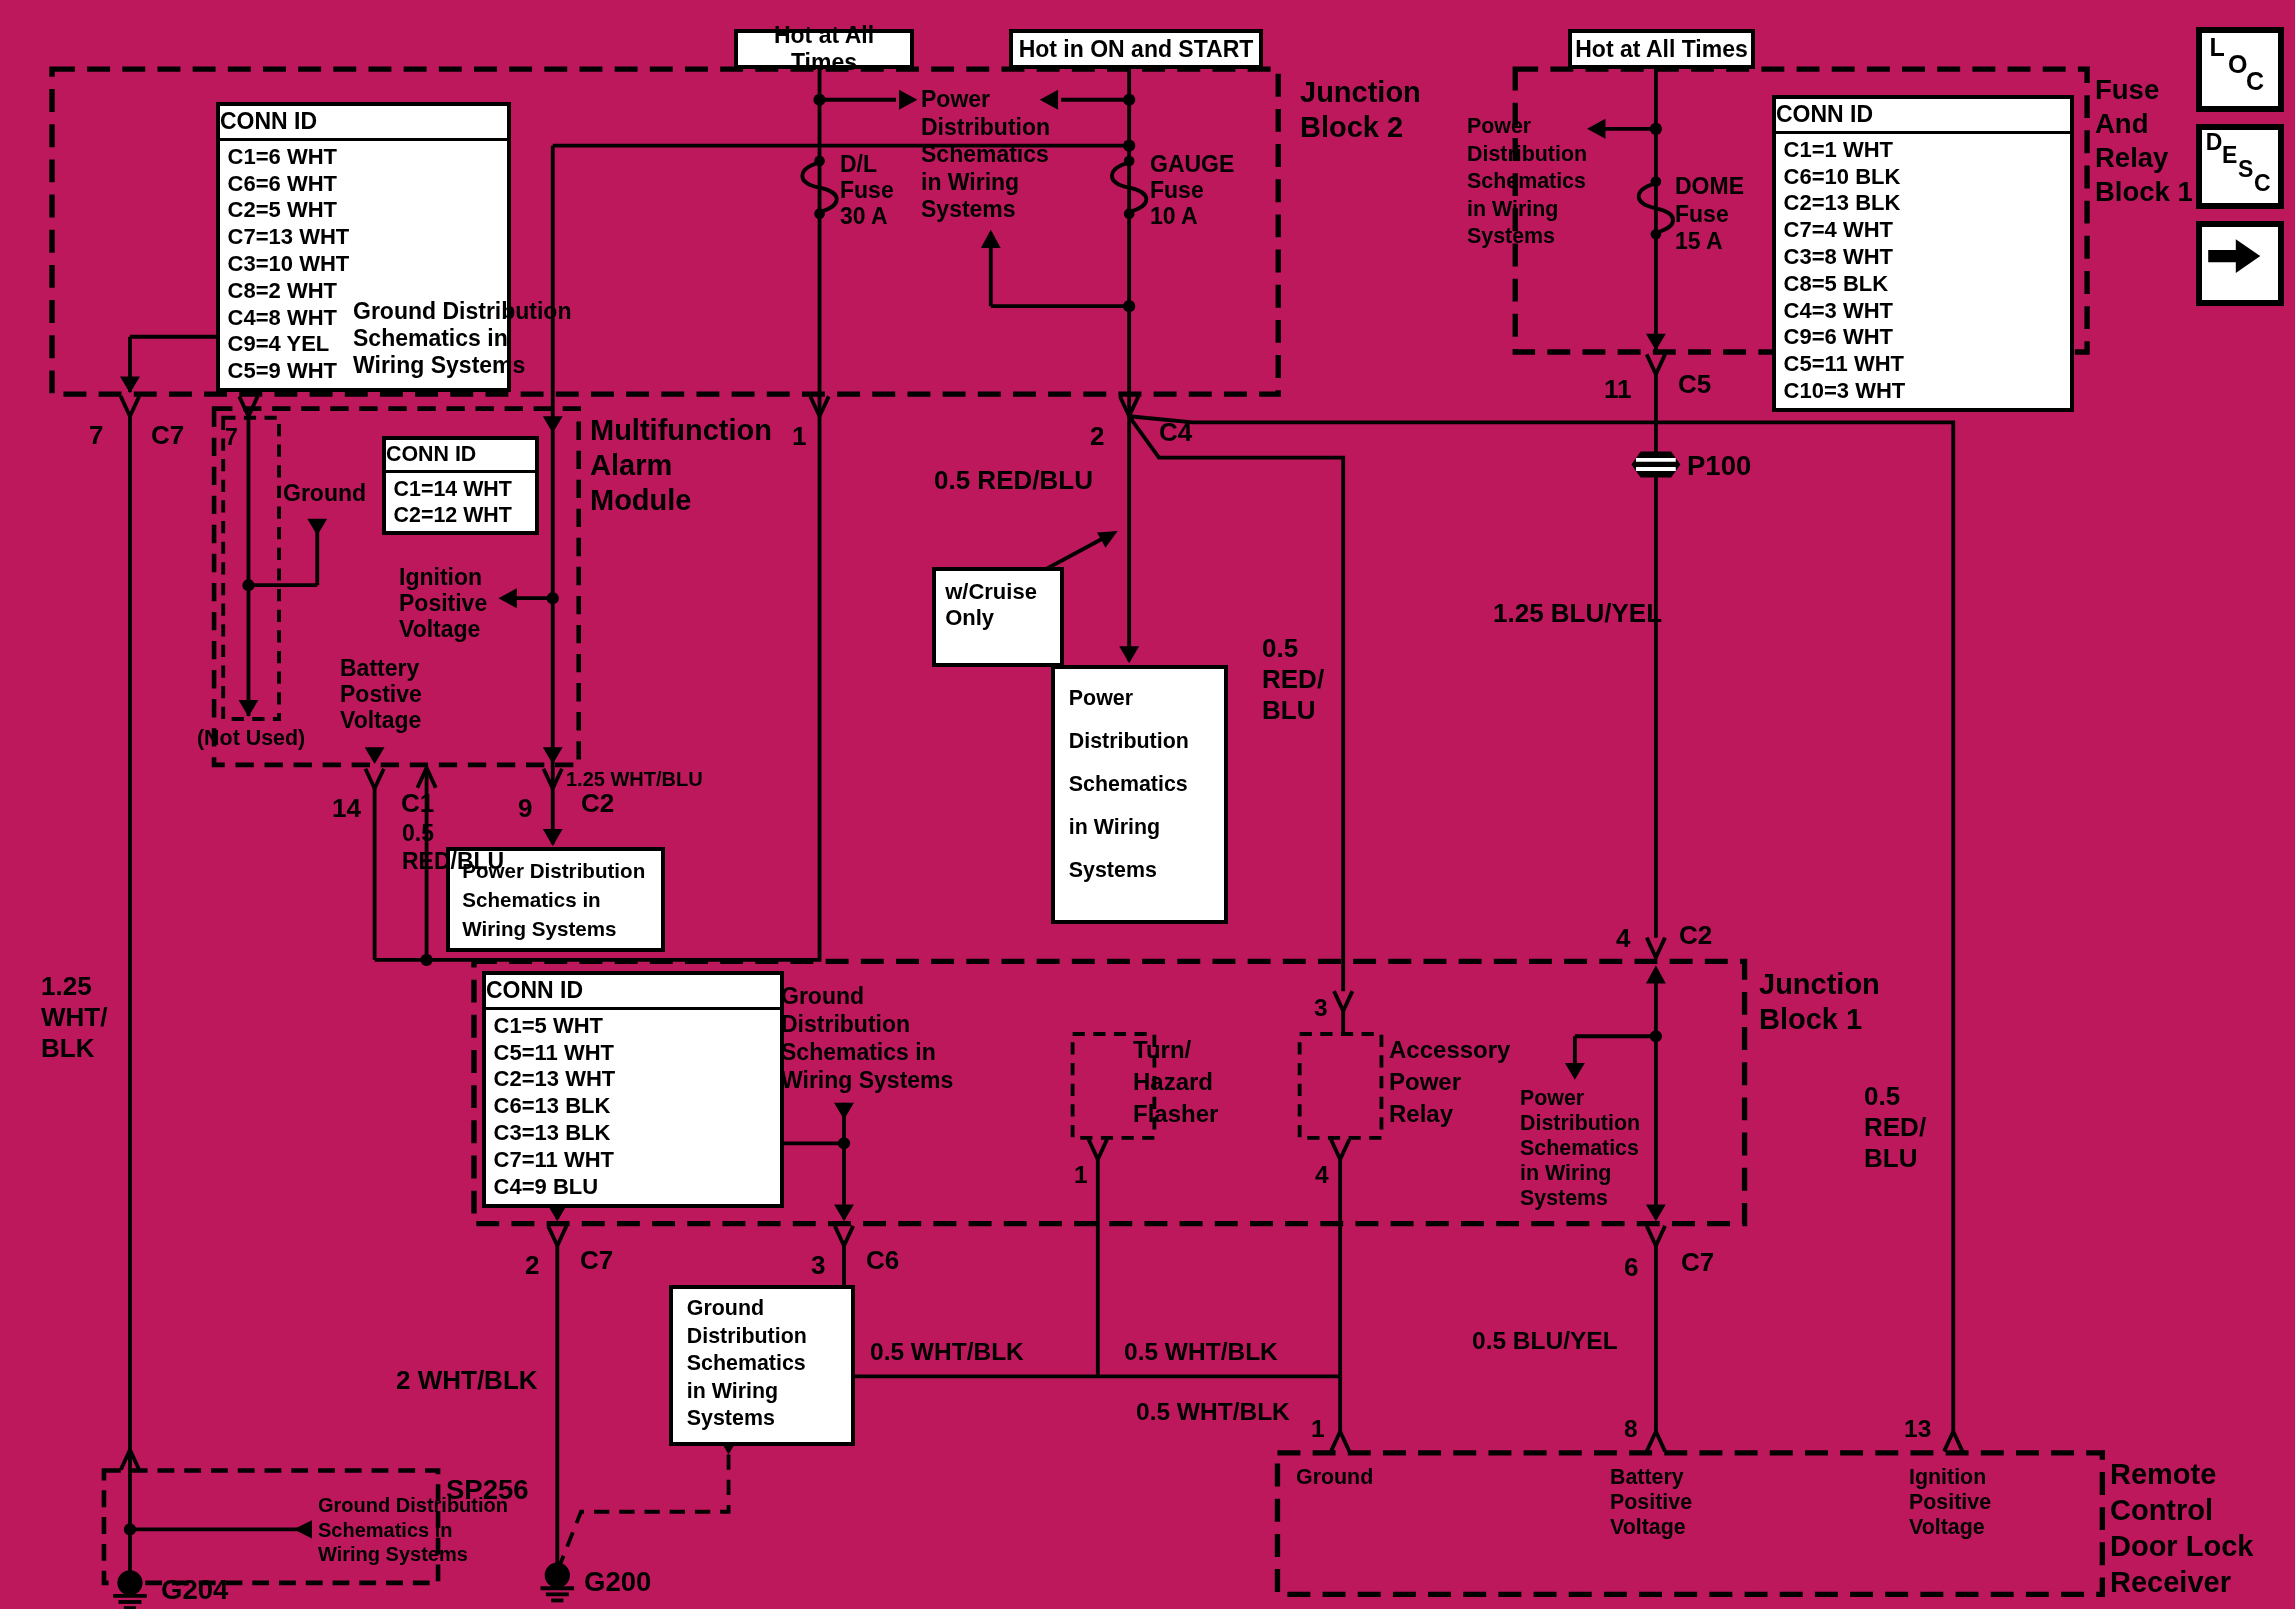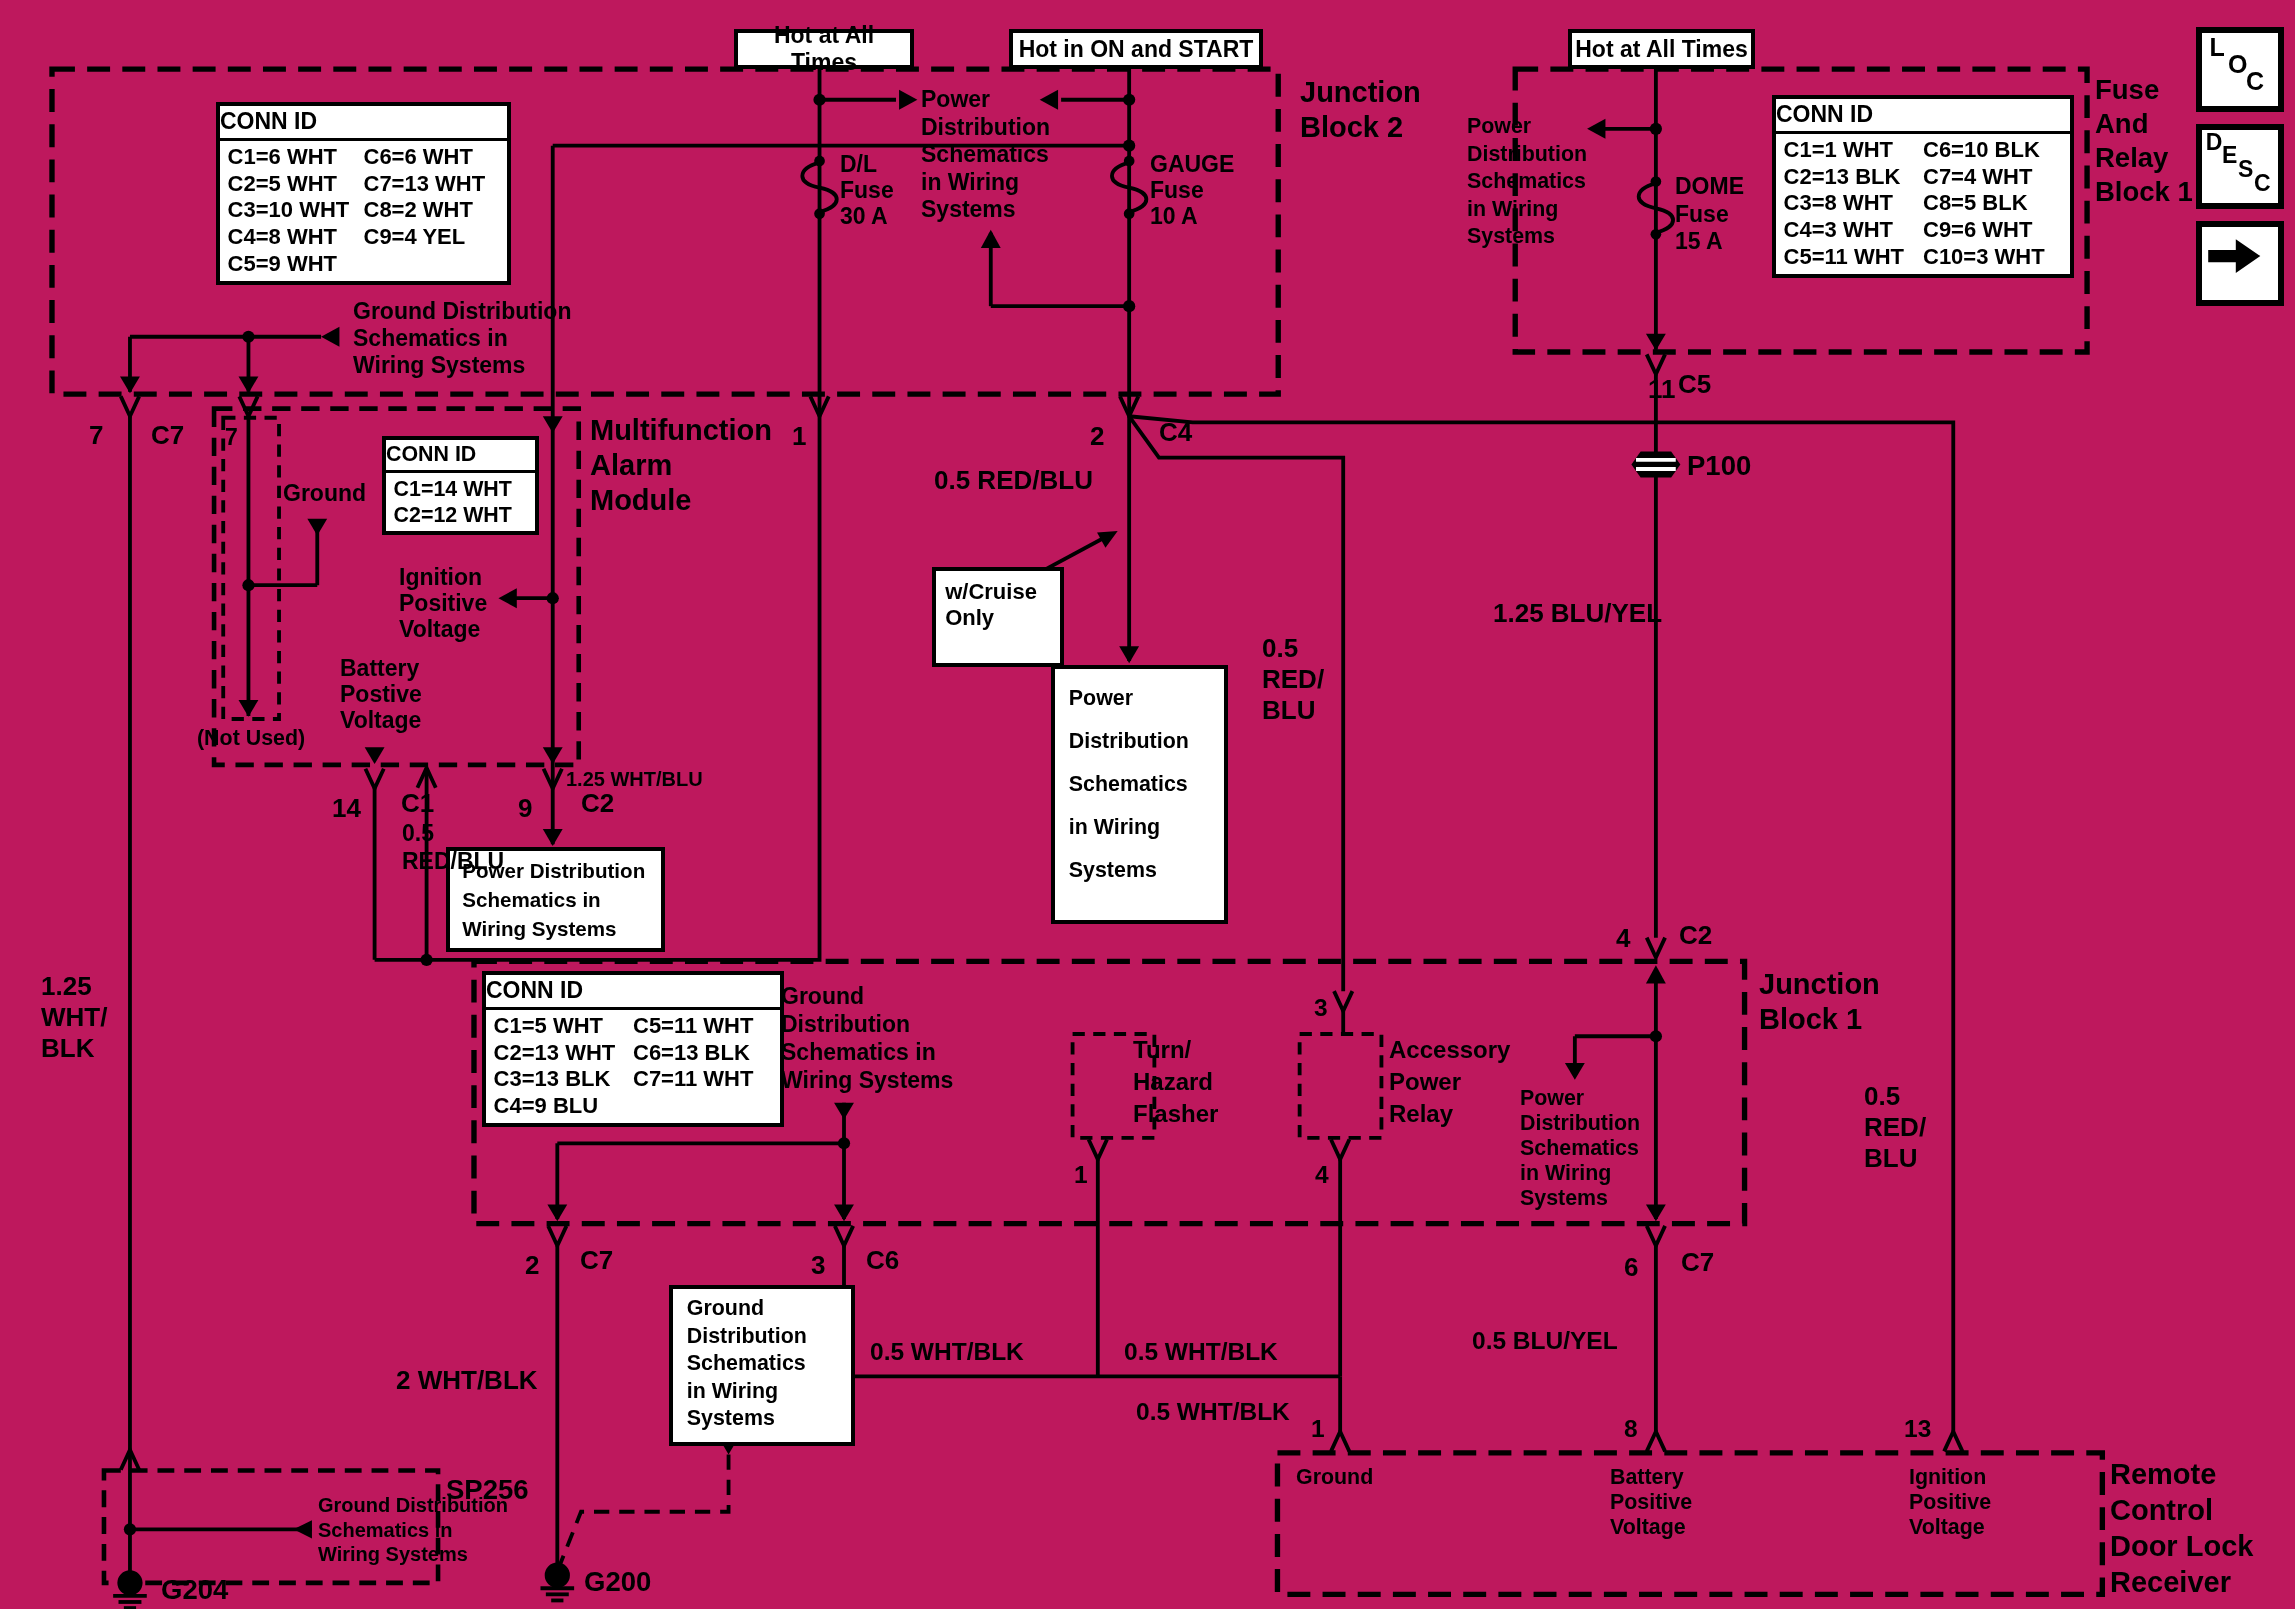--- a/index.html
+++ b/index.html
@@ -5,21 +5,21 @@
   html,body{margin:0;padding:0;background:#fff;}
   #page{position:relative;width:2295px;height:1610px;background:#be185d;overflow:hidden;
         font-family:"Liberation Sans",sans-serif;font-weight:bold;color:#000;}
   #wires{position:absolute;left:0;top:0;}
   .lbl{position:absolute;white-space:pre-line;line-height:1.15;}
   .boxlbl{position:absolute;border:4.6px solid #000;display:flex;align-items:center;justify-content:center;
           background:#fff;text-align:center;}
   .solidbox{position:absolute;border:4.6px solid #000;background:#fff;white-space:pre-line;}
   .conn{position:absolute;border:4.6px solid #000;background:#fff;}
   .conn .hd{border-bottom:3.8px solid #000;font-size:23px;padding:2.3px 0;}
-  .conn .grid{display:grid;grid-template-columns:1fr 1fr;padding:3.1px 7.6px;}
+  .conn .grid{display:grid;grid-template-columns:1fr;padding:3.1px 7.6px;}
   .conn .grid.one{grid-template-columns:1fr;}
   .conn .cell{font-size:22px;line-height:1.22;}
   .legbox{position:absolute;width:76px;height:73px;border:6.9px solid #000;background:#fff;}
   .legbox span{position:absolute;font-size:25px;}
 </style>
 </head>
 <body>
 
 <div id="page">
 
@@ -365,21 +365,21 @@
 <div class="lbl" style="left:89px;top:421px;font-size:26px;">7</div>
 <div class="lbl" style="left:151px;top:421px;font-size:26px;">C7</div>
 <div class="lbl" style="left:225px;top:424px;font-size:23px;">7</div>
 <div class="lbl" style="left:792px;top:422px;font-size:26px;">1</div>
 <div class="lbl" style="left:1090px;top:422px;font-size:26px;">2</div>
 <div class="lbl" style="left:1159px;top:418px;font-size:26px;">C4</div>
 <div class="lbl" style="left:332px;top:794px;font-size:26px;">14</div>
 <div class="lbl" style="left:401px;top:789px;font-size:26px;">C1</div>
 <div class="lbl" style="left:518px;top:794px;font-size:26px;">9</div>
 <div class="lbl" style="left:581px;top:789px;font-size:26px;">C2</div>
-<div class="lbl" style="left:1604px;top:375px;font-size:26px;margin-left:44px;">11</div>
+<div class="lbl" style="left:1604px;top:375px;font-size:26px;">11</div>
 <div class="lbl" style="left:1678px;top:370px;font-size:26px;">C5</div>
 <div class="lbl" style="left:1616px;top:924px;font-size:26px;">4</div>
 <div class="lbl" style="left:1679px;top:921px;font-size:26px;">C2</div>
 <div class="lbl" style="left:525px;top:1251px;font-size:26px;">2</div>
 <div class="lbl" style="left:580px;top:1246px;font-size:26px;">C7</div>
 <div class="lbl" style="left:811px;top:1251px;font-size:26px;">3</div>
 <div class="lbl" style="left:866px;top:1246px;font-size:26px;">C6</div>
 <div class="lbl" style="left:1624px;top:1253px;font-size:26px;">6</div>
 <div class="lbl" style="left:1681px;top:1248px;font-size:26px;">C7</div>
 <div class="lbl" style="left:1314px;top:994px;font-size:24.5px;">3</div>

